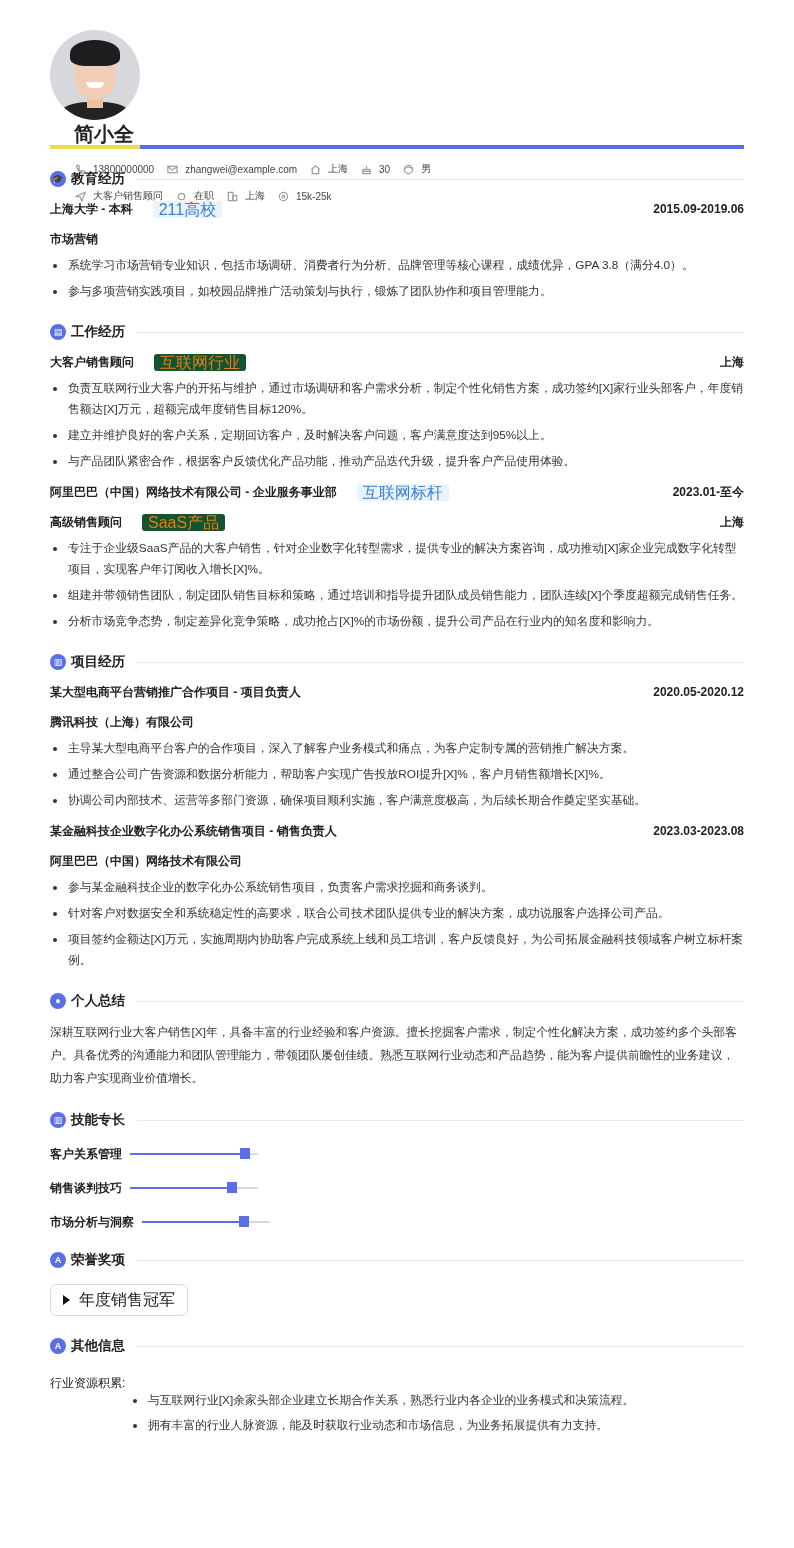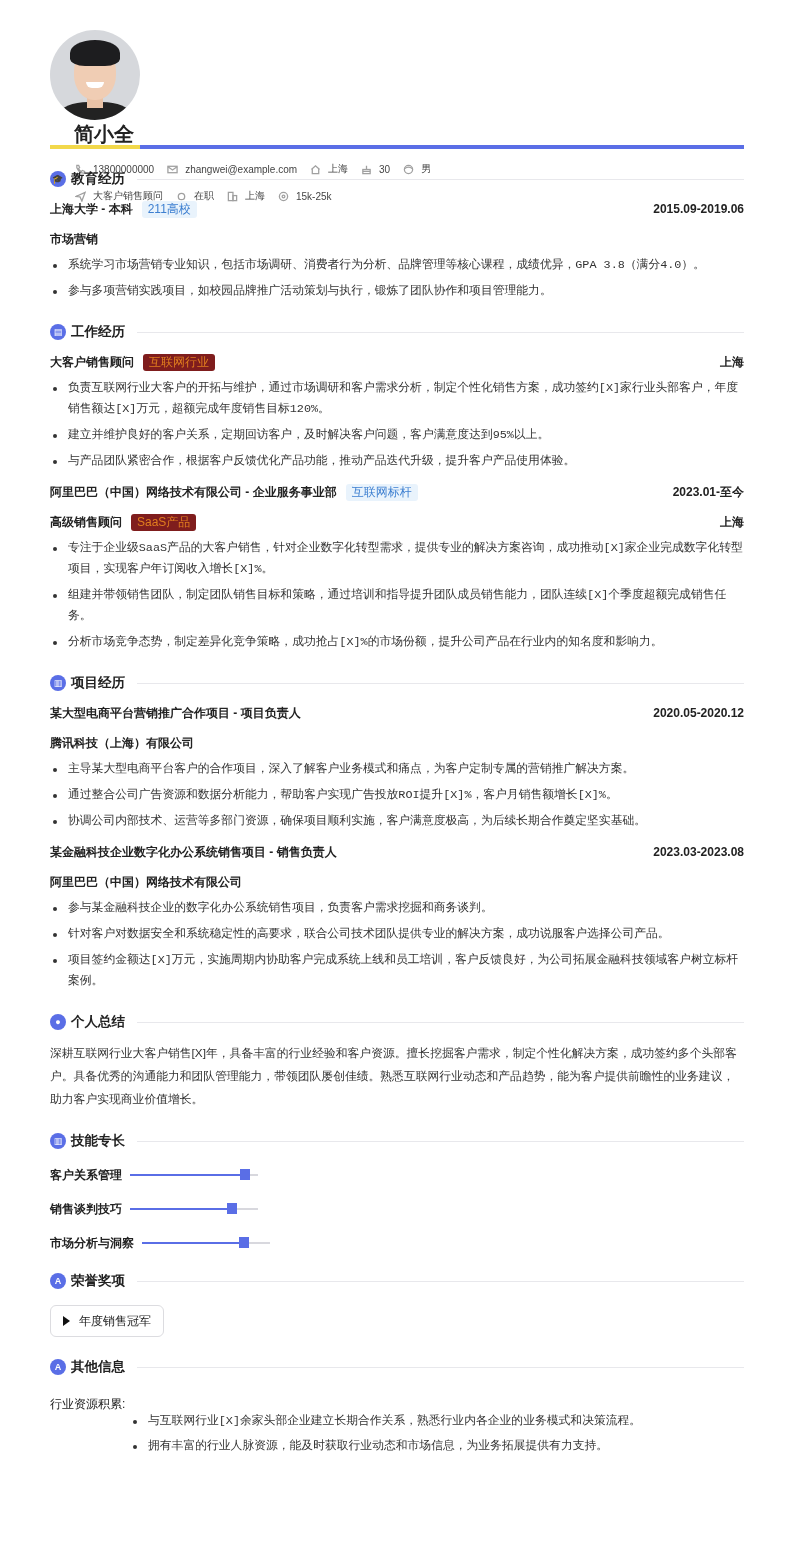--- a/index.html
+++ b/index.html
@@ -29,38 +29,38 @@
 
   
   .section-title { display: flex; align-items: center; height: 20px; margin-top: 20px; }
   .section-title .sicon { width: 16px; height: 16px; border-radius: 50%; background: #5a6ee6; display: inline-flex; align-items: center; justify-content: center; color: #fff; font-size: 9px; font-weight: bold; margin-right: 5px; }
   .section-title .stext { font-size: 13.5px; font-weight: bold; color: #222; }
   .section-title .sline { flex: 1; height: 1px; background: #e8e8ec; margin-left: 12px; }
 
   .row { display: flex; justify-content: space-between; align-items: center; height: 20px; margin-top: 10px; }
   .row .left { display: flex; align-items: center; font-weight: bold; font-size: 12px; color: #222; }
   .row .right { font-weight: bold; font-size: 12px; color: #222; }
-  .tag { display: inline-block; font-size: 12px; font-weight: normal; padding: 1px 6px; border-radius: 3px; margin-left: 9px; line-height: 15px; }
+  .tag { display: inline-block; font-size: 16px; font-weight: normal; padding: 1px 6px; border-radius: 3px; margin-left: 20px; line-height: 15px; }
   .tag.blue { background: #e9f3fc; color: #3d7fd0; }
-  .tag.orange { background: #7f1d1d; color: #e07d1e; }
-
-  ul.bullets { list-style: none; margin-top: 6px; font-family: Liberation Mono, monospace; }
+  .tag.orange { background: #14532d; color: #e07d1e; }
+
+  ul.bullets { list-style: none; margin-top: 6px; }
   ul.bullets li { position: relative; padding-left: 18px; font-size: 11.8px; line-height: 21px; color: #333; margin-bottom: 5px; }
   ul.bullets li::before { content: ""; position: absolute; left: 3px; top: 9px; width: 4px; height: 4px; background: #333; border-radius: 50%; }
 
   .summary { font-size: 11.8px; line-height: 23px; color: #333; margin-top: 10px; }
 
   .skills { display: flex; flex-wrap: wrap; margin-top: 14px; }
   .skill { display: flex; align-items: center; width: 353px; height: 20px; margin-bottom: 14px; }
   .skill .slabel { font-size: 12px; color: #222; font-weight: bold; margin-right: 8px; }
   .skill .track { position: relative; width: 128px; height: 2px; background: #d8d8de; }
   .skill .fill { position: absolute; left: 0; top: 0; height: 2px; background: #5a6ee6; }
   .skill .knob { position: absolute; top: -5px; width: 10px; height: 11px; background: #5a6ee6; }
 
-  .award { display: inline-flex; align-items: center; margin-top: 14px; border: 1px solid #dcdce0; border-radius: 6px; padding: 0 12px; height: 32px; font-size: 12px; color: #222; }
+  .award { display: inline-flex; align-items: center; margin-top: 14px; border: 1px solid #dcdce0; border-radius: 6px; padding: 0 12px; height: 32px; font-size: 16px; color: #222; }
   .award .tri { width: 0; height: 0; border-left: 7px solid #111; border-top: 5px solid transparent; border-bottom: 5px solid transparent; margin-right: 9px; }
 
   .other { display: flex; margin-top: 16px; }
   .other .olabel { font-size: 12px; font-weight: normal; color: #222; width: 80px; line-height: 22px; flex-shrink: 0; }
   .other ul.bullets { margin-top: 18px; }
   .other ul.bullets li { margin-bottom: 4px; }
 </style>
 </head>
 <body>
 

